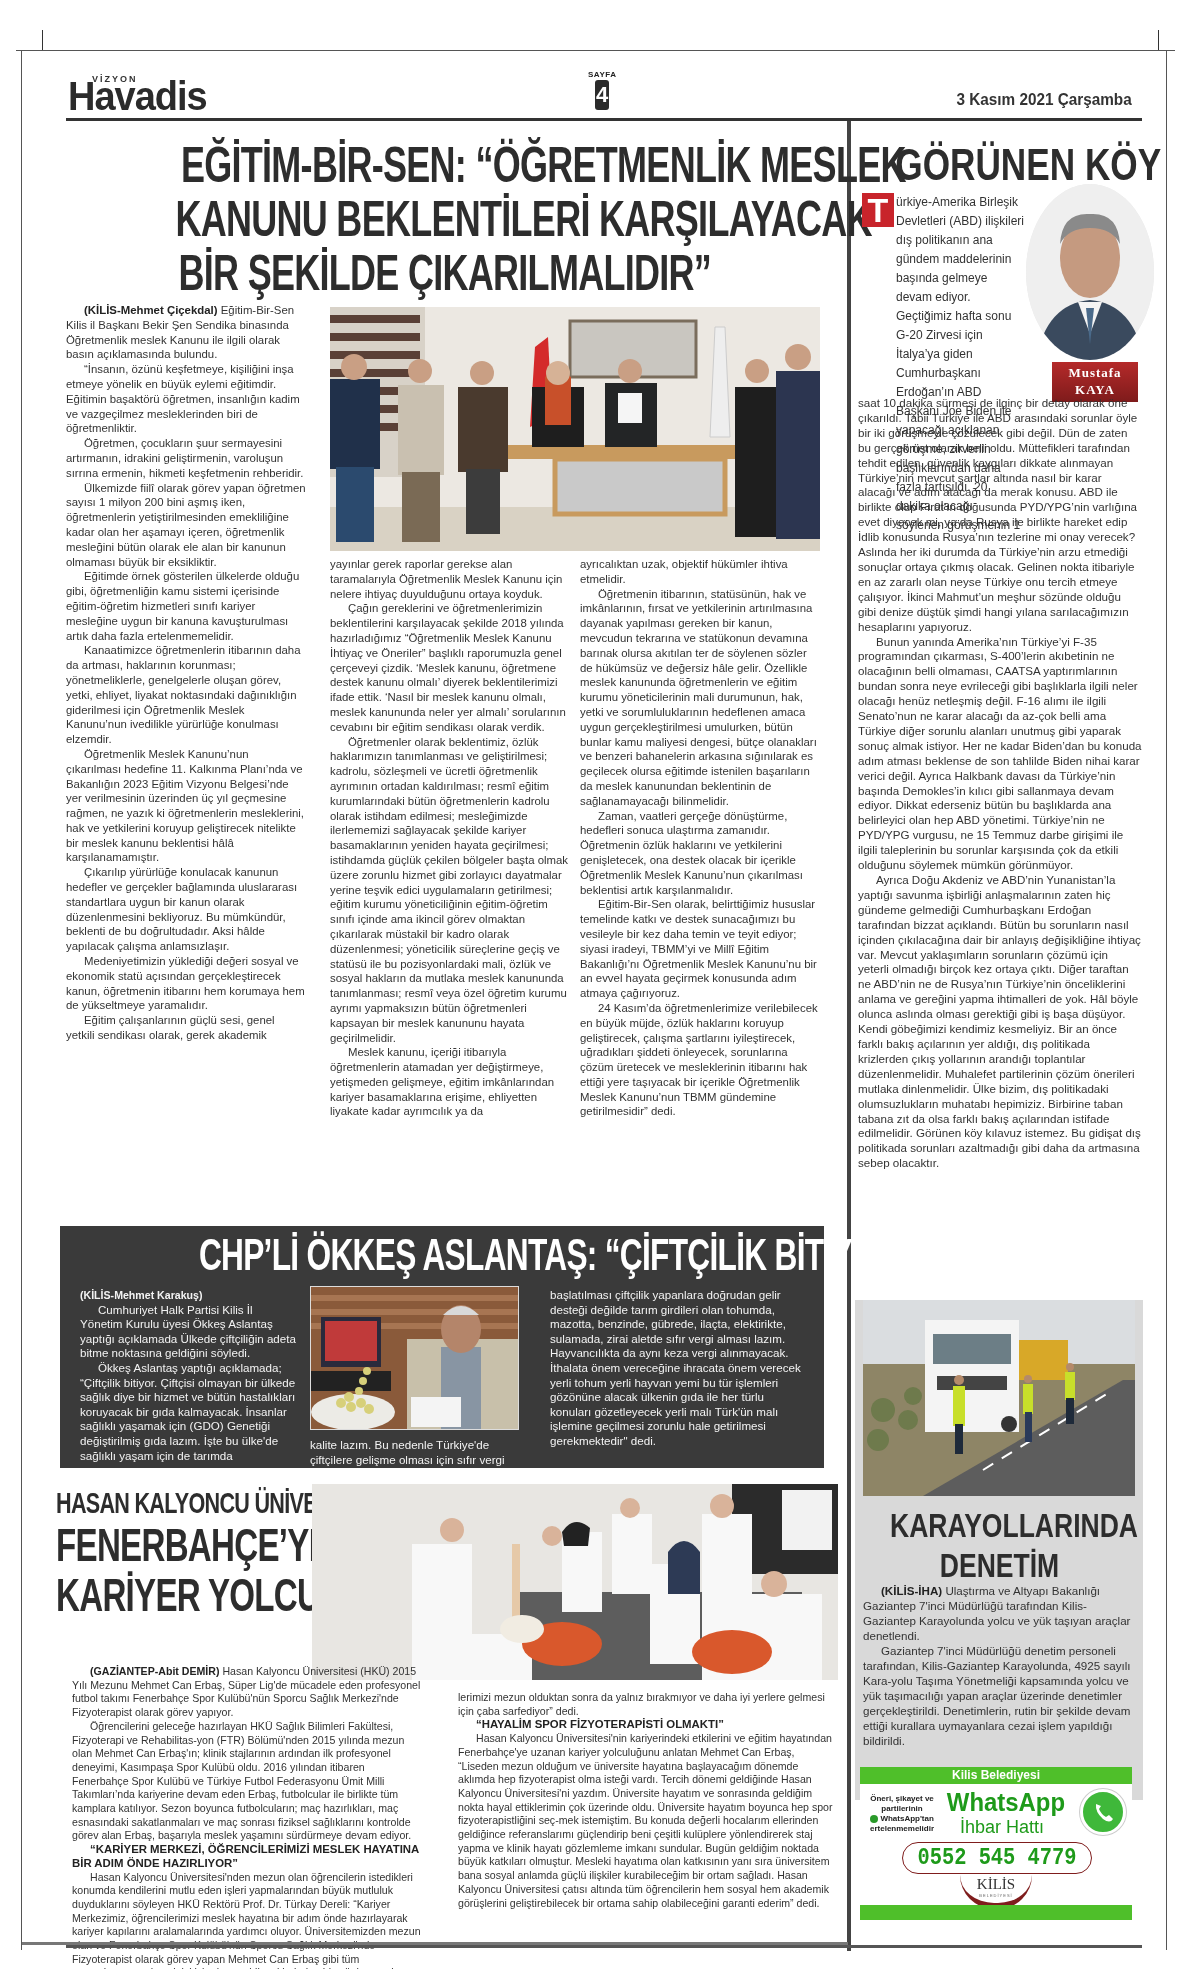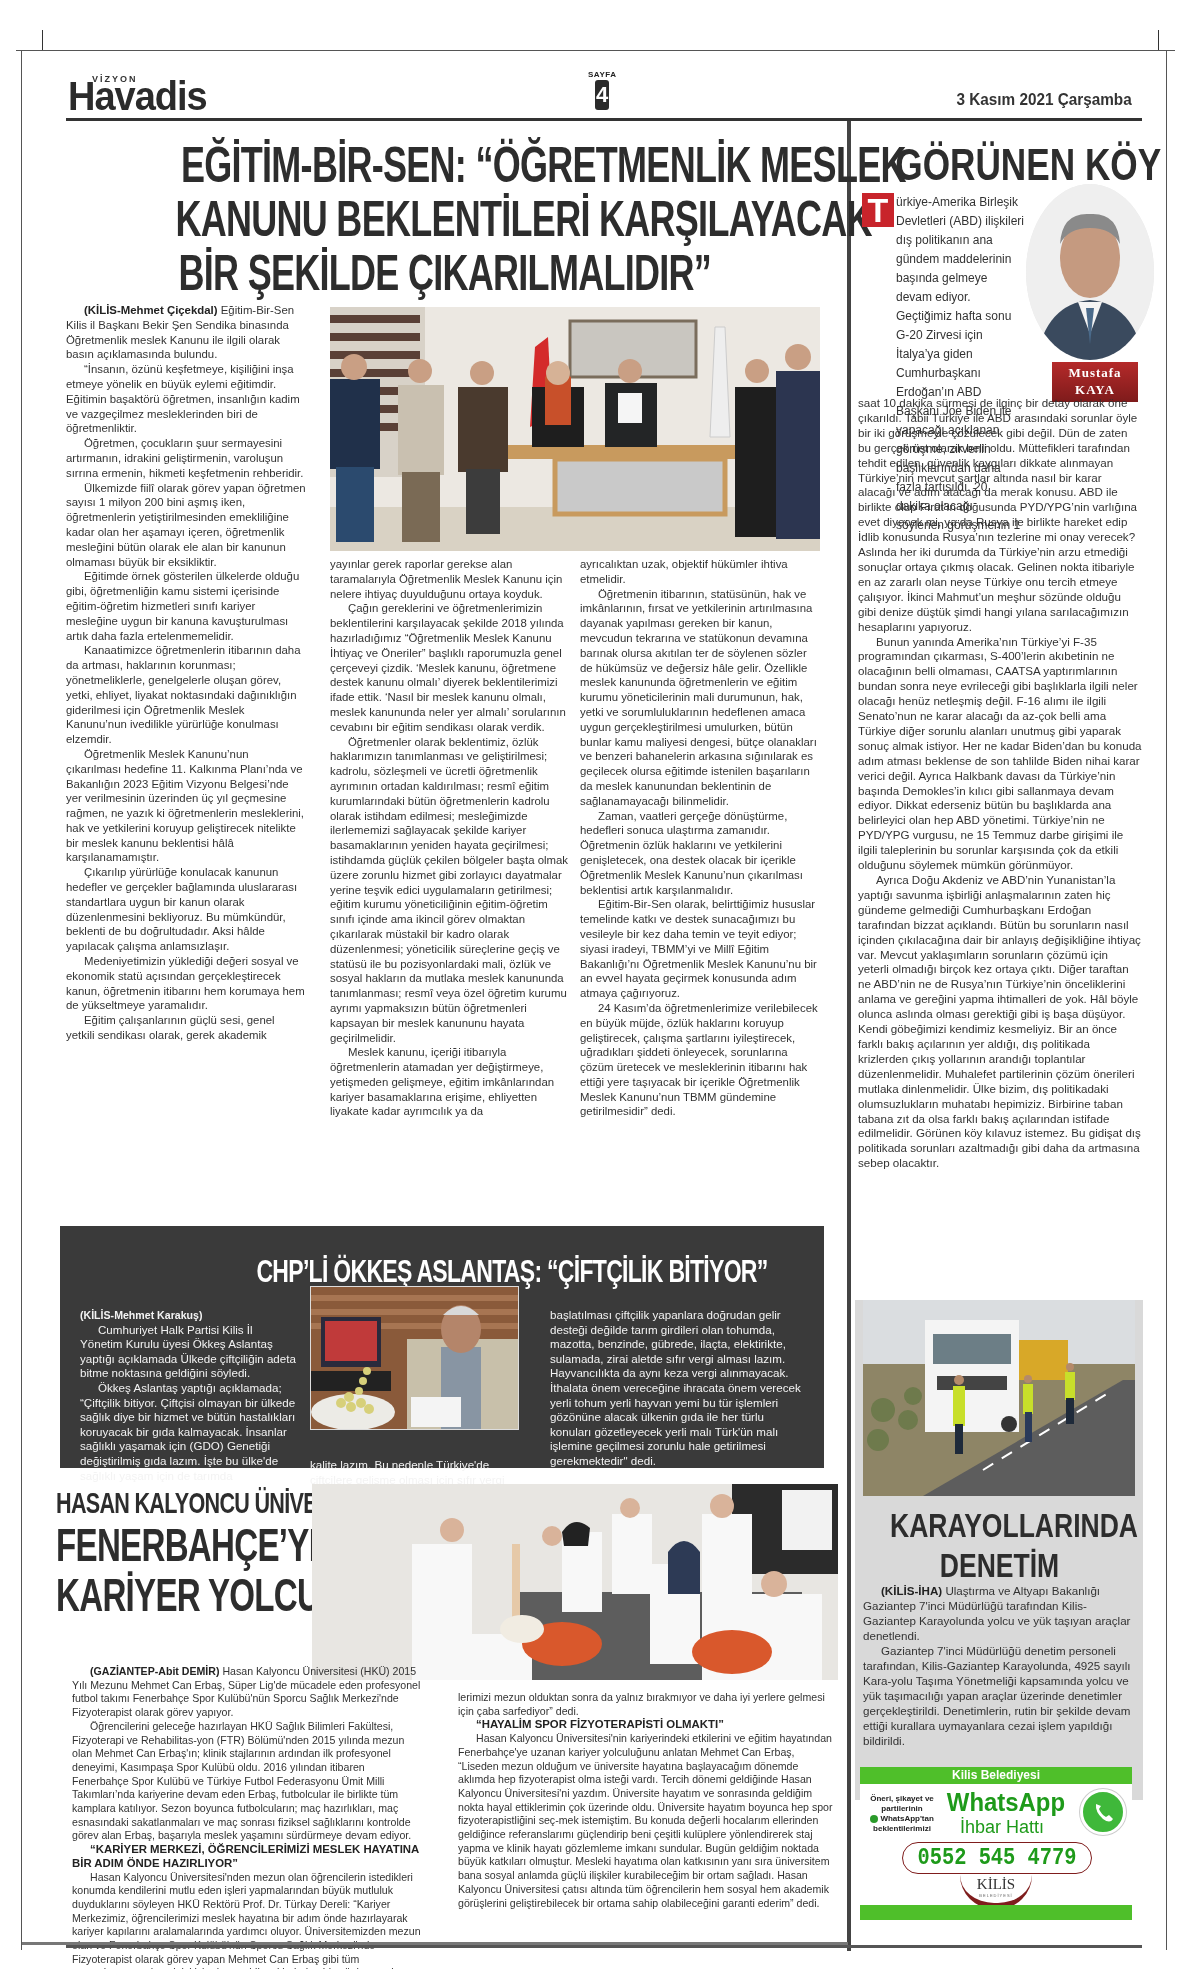--- a/index.html
+++ b/index.html
@@ -24,21 +24,21 @@
   .headline { position:absolute; font-family:"Liberation Sans", sans-serif; font-weight:bold; text-align:center; color:#2d2d2d; letter-spacing:-1px; }
   .cond { display:inline-block; transform:scaleX(0.72); transform-origin:center; white-space:nowrap; }
 
   .col { position:absolute; font-size:11.4px; line-height:14.8px; text-align:left; color:#333; }
   .col p { margin:0; text-indent:18px; }
   .col b { color:#222;text-align:center; }
   .photo { position:absolute; overflow:hidden; }
 
   
   .chp { position:absolute; left:60px; top:1226px; width:764px; height:242px; background:#3a3a3a; color:#fff; }
-  .chp .col { color:#f3f3f3; font-size:11.6px; line-height:14.6px;margin-top:20px; }
+  .chp .col { color:#f3f3f3; font-size:11.6px; line-height:14.6px; }
 
   
   .gk-title { position:absolute; left:862px; top:140px; width:280px; text-align:center; font-weight:bold; font-size:44px; color:#2d2d2d; }
   .dropcap { position:absolute; left:862px; top:193px; width:32px; height:34px; background:#c8242b; color:#fff; font-weight:bold; font-size:34px; line-height:34px; text-align:center; }
   .author-oval { position:absolute; left:1026px; top:184px; width:128px; height:176px; border-radius:50%; overflow:hidden; background:#e9e9e9; }
   .author-name { position:absolute; left:1052px; top:362px; width:86px; height:38px; background:linear-gradient(#b52a2a,#7e1b1b); color:#fff; text-align:center; font-family:"Liberation Serif", serif; font-weight:bold; font-size:13px; line-height:17px; padding-top:2px; letter-spacing:1px; }
 
   .kara-box { position:absolute; left:855px; top:1300px; width:288px; height:500px; background:#d9d9d9; }
   .kara-title { position:absolute; left:855px; top:1505px; width:288px; text-align:center; font-weight:bold; color:#2d2d2d; font-size:34px; line-height:40px; }
 
@@ -142,21 +142,21 @@
 
 <div class="col" style="left:580px;top:557px;width:242px;">
   <p style="text-indent:0">ayrıcalıktan uzak, objektif hükümler ihtiva etmelidir.</p>
   <p>Öğretmenin itibarının, statüsünün, hak ve imkânlarının, fırsat ve yetkilerinin artırılmasına dayanak yapılması gereken bir kanun, mevcudun tekrarına ve statükonun devamına barınak olursa akıtılan ter de söylenen sözler de hükümsüz ve değersiz hâle gelir. Özellikle meslek kanununda öğretmenlerin ve eğitim kurumu yöneticilerinin mali durumunun, hak, yetki ve sorumluluklarının hedeflenen amaca uygun gerçekleştirilmesi umulurken, bütün bunlar kamu maliyesi dengesi, bütçe olanakları ve benzeri bahanelerin arkasına sığınılarak es geçilecek olursa eğitimde istenilen başarıların da meslek kanunundan beklentinin de sağlanamayacağı bilinmelidir.</p>
   <p>Zaman, vaatleri gerçeğe dönüştürme, hedefleri sonuca ulaştırma zamanıdır. Öğretmenin özlük haklarını ve yetkilerini genişletecek, ona destek olacak bir içerikle Öğretmenlik Meslek Kanunu’nun çıkarılması beklentisi artık karşılanmalıdır.</p>
   <p>Eğitim-Bir-Sen   olarak, belirttiğimiz hususlar temelinde katkı ve destek sunacağımızı bu vesileyle bir kez daha temin ve teyit ediyor; siyasi iradeyi, TBMM’yi ve Millî Eğitim Bakanlığı’nı Öğretmenlik Meslek Kanunu’nu bir an evvel hayata geçirmek konusunda adım atmaya çağırıyoruz.</p>
   <p>24 Kasım’da öğretmenlerimize verilebilecek en büyük müjde, özlük haklarını koruyup geliştirecek, çalışma şartlarını iyileştirecek, uğradıkları şiddeti önleyecek, sorunlarına çözüm üretecek ve mesleklerinin itibarını hak ettiği yere taşıyacak bir içerikle Öğretmenlik Meslek Kanunu’nun TBMM gündemine getirilmesidir” dedi.</p>
 </div>
 
 <div class="chp">
-  <div class="headline" style="left:0;top:4px;width:903px;font-size:32px;line-height:50px;color:#fff;margin-top:16px;">
+  <div class="headline" style="left:0;top:4px;width:903px;font-size:44px;line-height:50px;color:#fff;">
     <span class="cond">CHP’Lİ ÖKKEŞ ASLANTAŞ: “ÇİFTÇİLİK BİTİYOR”</span>
   </div>
   <div class="col" style="left:20px;top:62px;width:218px;">
     <div style="font-weight:bold;font-size:10.6px;">(KİLİS-Mehmet  Karakuş)</div>
     <p>Cumhuriyet Halk Partisi Kilis İl Yönetim Kurulu üyesi Ökkeş Aslantaş yaptığı açıklamada Ülkede çiftçiliğin adeta bitme noktasına geldiğini söyledi.</p>
     <p>Ökkeş Aslantaş yaptığı açıklamada; “Çiftçilik bitiyor. Çiftçisi olmayan bir ülkede sağlık diye bir hizmet ve bütün hastalıkları koruyacak bir gıda kalmayacak. İnsanlar sağlıklı yaşamak için (GDO) Genetiği değiştirilmiş  gıda lazım. İşte bu ülke'de sağlıklı yaşam için de tarımda</p>
   </div>
   <div class="photo" style="left:250px;top:60px;width:207px;height:142px;border:1px solid #ddd;">
     <svg width="207" height="142" viewBox="0 0 207 142">
       <rect width="207" height="142" fill="#8a5a3a"></rect>
@@ -317,21 +317,21 @@
   <p><b>(KİLİS-İHA)</b> <span>Ulaştırma ve Altyapı Bakanlığı Gaziantep 7'inci Müdürlüğü tarafından Kilis-Gaziantep Karayolunda yolcu ve yük taşıyan araçlar denetlendi.</span></p>
   <p>Gaziantep 7'inci Müdürlüğü denetim personeli tarafından, Kilis-Gaziantep  Karayolunda, 4925 sayılı Kara-yolu  Taşıma Yönetmeliği kapsamında yolcu ve yük taşımacılığı yapan araçlar üzerinde denetimler gerçekleştirildi. Denetimlerin, rutin bir şekilde devam ettiği kurallara uymayanlara cezai işlem yapıldığı bildirildi.</p>
 </div>
 
 <div class="wa">
   <div class="top">Kilis Belediyesi</div>
   <div style="position:absolute;left:3px;top:27px;width:78px;text-align:center;font-size:8px;line-height:10px;font-weight:bold;color:#222;">
     <div>Öneri, şikayet ve</div>
     <div>partilerinin</div>
     <div><span style="display:inline-block;width:8px;height:8px;border-radius:50%;background:#2a9a2a;vertical-align:middle;"></span> <span>WhatsApp'tan</span></div>
-    <div>beklentilerimizi</div>
+    <div>ertelenmemelidir</div>
   </div>
   <div style="position:absolute;left:82px;top:20px;width:120px;text-align:center;font-weight:bold;font-size:26px;color:#1e9a1a;transform:scaleX(0.92);">WhatsApp</div>
   <div style="position:absolute;left:82px;top:50px;width:120px;text-align:center;font-size:18px;color:#1e9a1a;">İhbar Hattı</div>
   <div style="position:absolute;left:220px;top:22px;width:40px;height:40px;border-radius:50%;background:#3fb83a;border:3px solid #fff;box-shadow:0 0 0 1px #ccc;">
     <svg width="40" height="40" viewBox="0 0 40 40">
         <path d="M13 12 Q12 20 20 27 Q27 32 30 27 L26 23 L23 25 Q18 22 16 17 L18 14 Z" fill="#fff"></path>
       </svg>
   </div>
   <div style="position:absolute;left:42px;top:75px;width:188px;height:30px;border:1px solid #7f1d1d;border-radius:16px;font-family:Liberation Mono, monospace;">
     <div style="text-align:center;font-weight:bold;font-size:24px;line-height:30px;color:#1e9a1a;transform:scaleX(0.85);">0552 545 4779</div>

